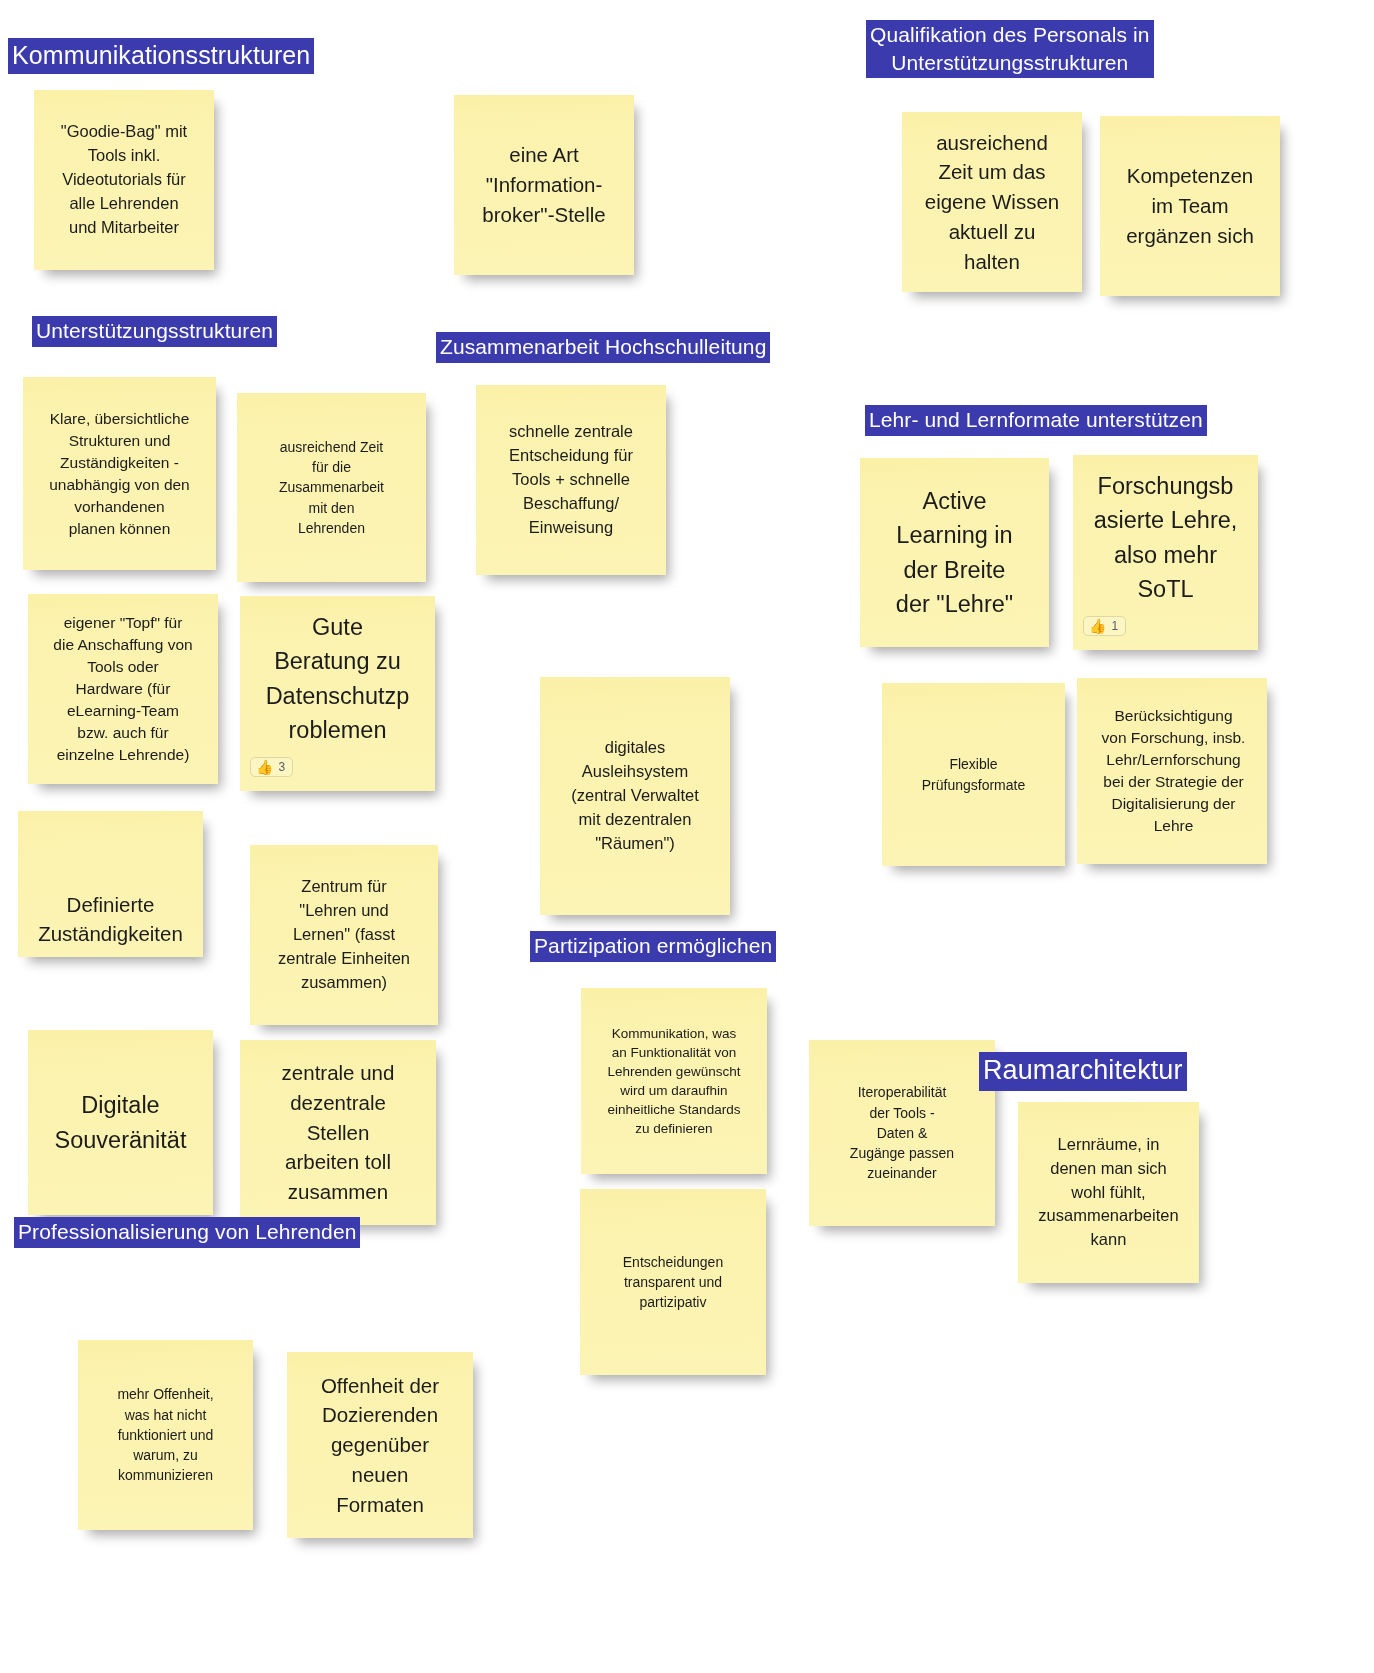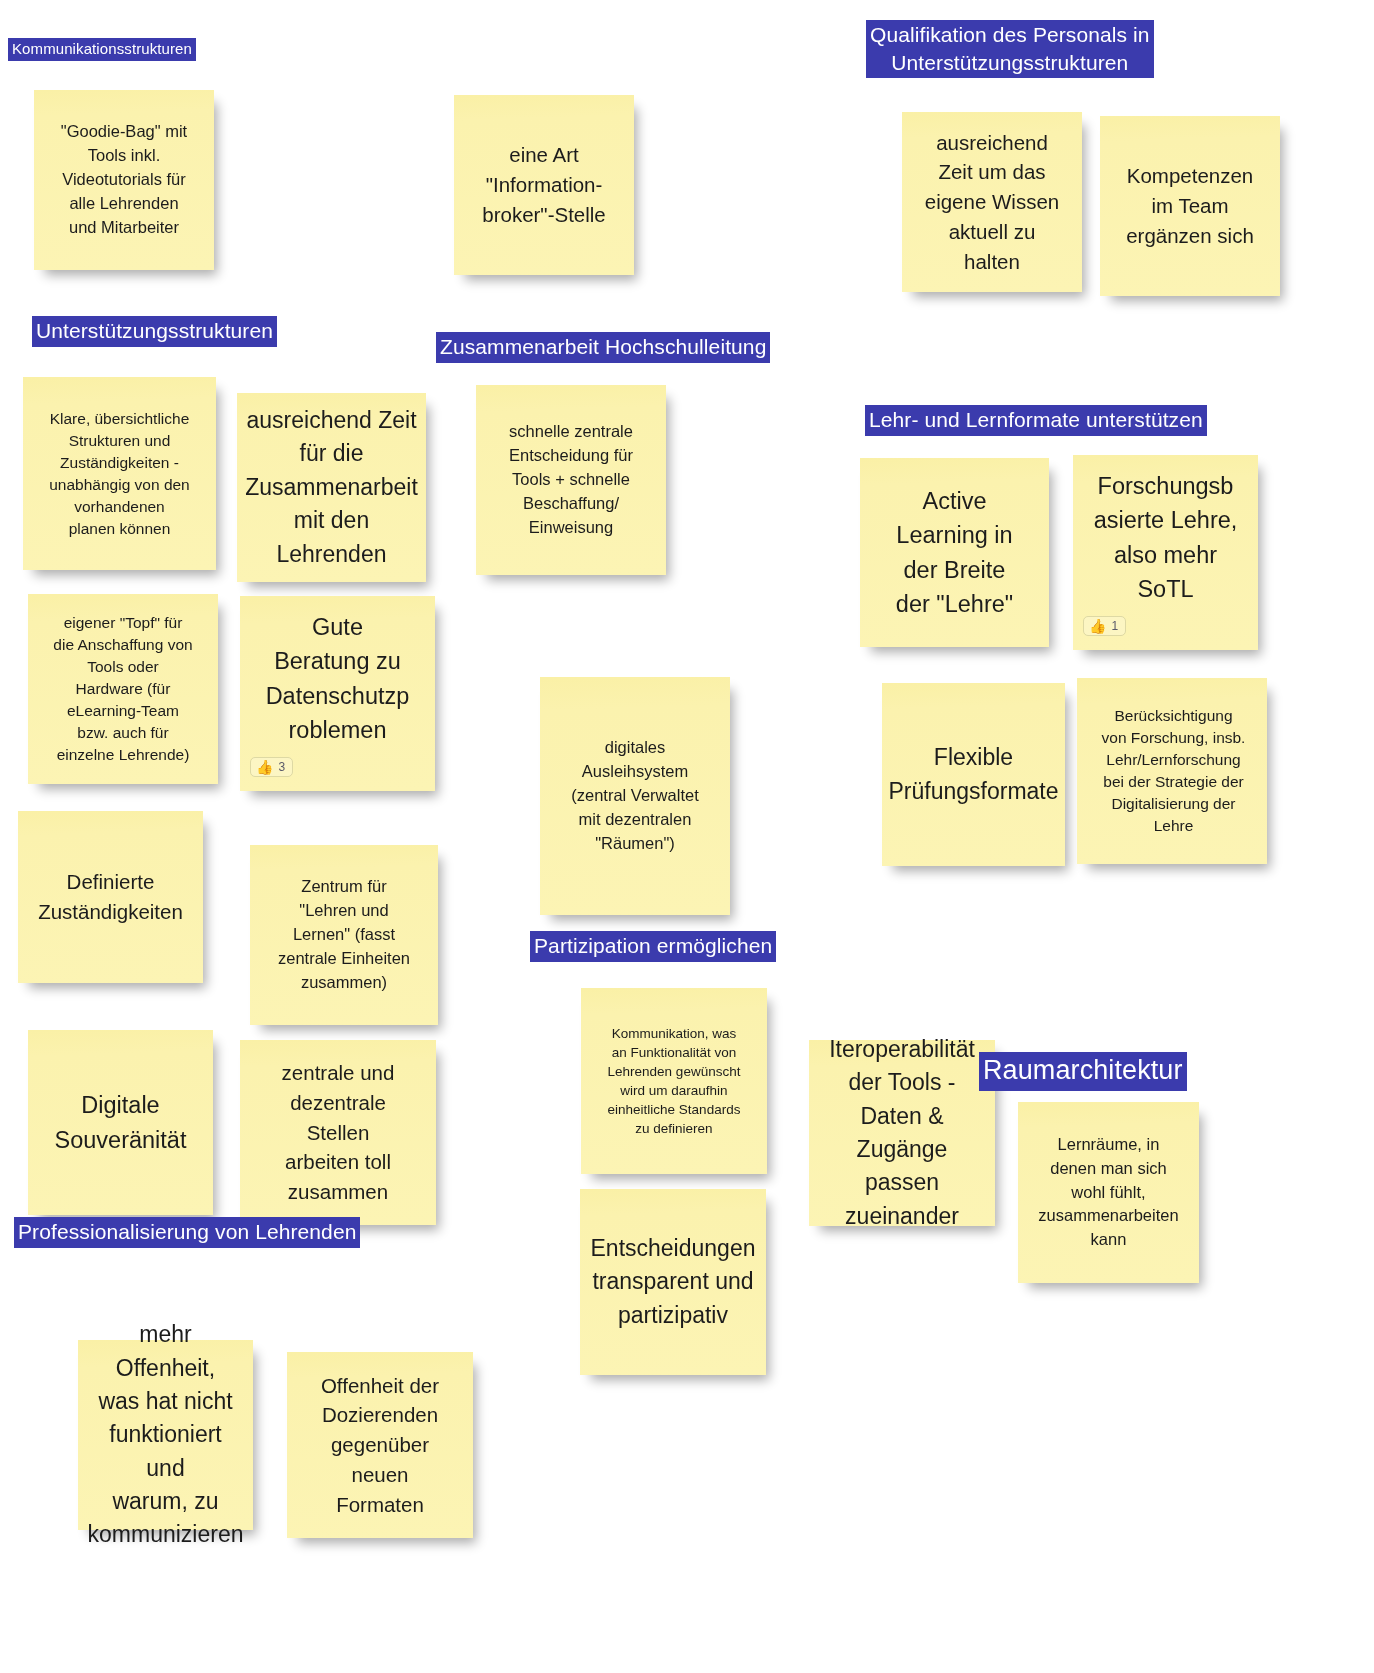--- a/index.html
+++ b/index.html
@@ -78,29 +78,29 @@
     color: #4a4a4a;
     line-height: 1;
   }
   .badge .emoji { font-size: 14px; line-height: 1; }
   .badge .cnt { font-size: 12px; color: #5a5a6a; }
 
   
   .fs-13 { font-size: 13.5px; line-height: 1.42; }
   .fs-15 { font-size: 15.5px; line-height: 1.42; }
   .fs-16 { font-size: 16.5px; line-height: 1.45; }
-  .fs-18 { font-size: 23px; line-height: 1.45; }
+  .fs-18 { font-size: 14px; line-height: 1.45; }
   .fs-20 { font-size: 20.5px; line-height: 1.45; }
   .fs-23 { font-size: 23.5px; line-height: 1.45; }
 </style>
 </head>
 <body>
 
 <div id="board">
-    <div class="label" style="left: 8px; top: 38px; font-size: 15px;">Kommunikationsstrukturen</div>
+    <div class="label" style="left: 8px; top: 38px; font-size: 25px;">Kommunikationsstrukturen</div>
     <div class="label" style="left: 866px; top: 20px; font-size: 21px;">Qualifikation des Personals in
 Unterstützungsstrukturen</div>
     <div class="label" style="left: 32px; top: 316px; font-size: 21px;">Unterstützungsstrukturen</div>
     <div class="label" style="left: 436px; top: 332px; font-size: 21px;">Zusammenarbeit Hochschulleitung</div>
     <div class="label" style="left: 865px; top: 394px; font-size: 21px; margin-top: 11px;">Lehr- und Lernformate unterstützen</div>
     <div class="label" style="left: 530px; top: 931px; font-size: 21px;">Partizipation ermöglichen</div>
     <div class="label" style="left: 979px; top: 1052px; font-size: 27px;">Raumarchitektur</div>
     <div class="label" style="left: 14px; top: 1217px; font-size: 21px;">Professionalisierung von Lehrenden</div>
     <div class="note" style="left: 34px; top: 90px; width: 180px; height: 180px;">
       <div class="inner">
@@ -169,21 +169,21 @@
         <div class="txt fs-23">Gute
 Beratung zu
 Datenschutzp
 roblemen</div>
         <div class="badge">
           <span class="emoji">👍</span>
           <span class="cnt">3</span>
         </div>
       </div>
     </div>
-    <div class="note" style="left: 18px; top: 811px; width: 185px; height: 172px;">
+    <div class="note" style="left: 18px; top: 811px; width: 185px; height: 146px; align-items: flex-end;">
       <div class="inner">
         <div class="txt fs-20">Definierte
 Zuständigkeiten</div>
       </div>
     </div>
     <div class="note" style="left: 250px; top: 845px; width: 188px; height: 180px;">
       <div class="inner">
         <div class="txt fs-16">Zentrum für
 "Lehren und
 Lernen" (fasst

